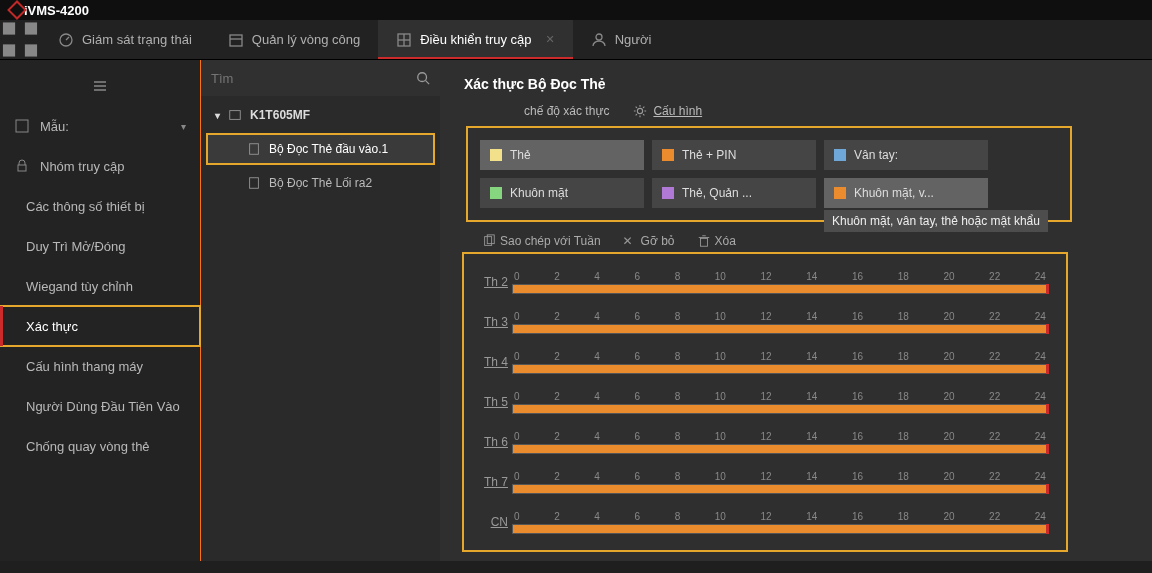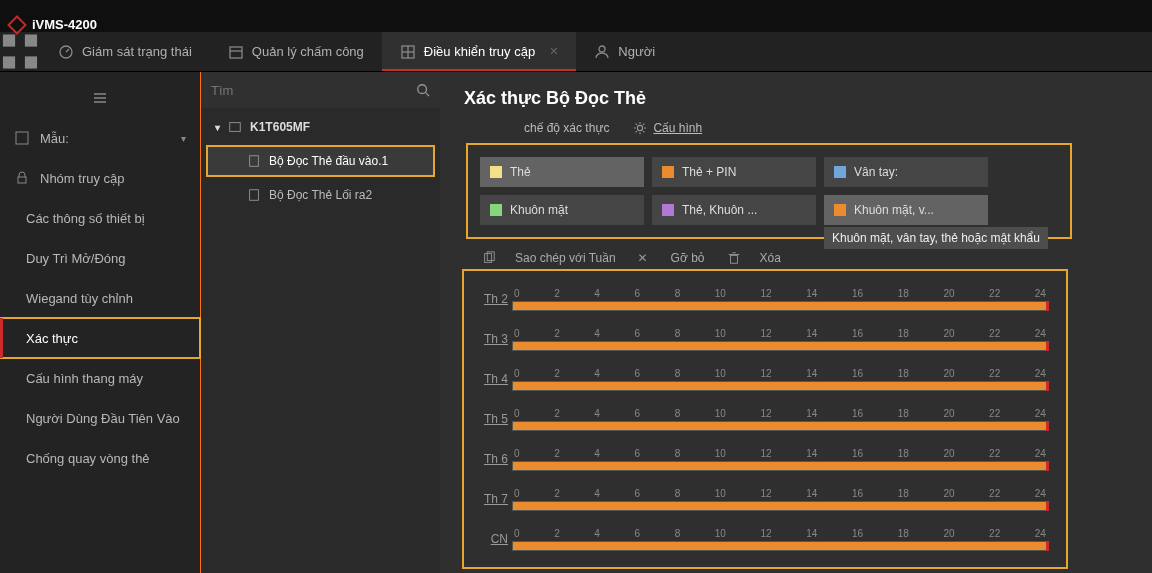--- a/index.html
+++ b/index.html
@@ -1,19 +1,19 @@
 <!DOCTYPE html>
 <html><head>
 <meta charset="utf-8">
 <style>
 * { margin:0; padding:0; box-sizing:border-box; font-family:"Segoe UI",Arial,sans-serif; }
 body { background:#1f1f1f; color:#c8c8c8; font-size:13px; width:1152px; height:573px; overflow:hidden; }
 
 
-.titlebar { height:32px; background:#0f0f0f; display:flex; align-items:flex-end; padding:0 10px; gap:8px; }
+.titlebar { height:20px; background:#0f0f0f; display:flex; align-items:center; padding:0 10px; }
 .logo-hex { width:14px; height:14px; border:2px solid #c12828; transform:rotate(45deg); }
 .app-title { color:#fff; font-weight:600; font-size:13px; }
 
 
 .tabbar { height:40px; background:#222; display:flex; align-items:stretch; border-bottom:1px solid #000; }
 .tool-icon { width:40px; display:flex; align-items:center; justify-content:center; color:#888; }
 .tab { display:flex; align-items:center; gap:8px; padding:0 18px; color:#b0b0b0; cursor:pointer; position:relative;}
 .tab.active { background:#303030; color:#fff; }
 .tab.active::after { content:""; position:absolute; left:0; right:0; bottom:0; height:2px; background:#cc2b2b; }
 .tab .ico { width:16px; height:16px; display:flex; align-items:center; justify-content:center; color:#888;}
@@ -35,34 +35,34 @@
 .search { height:36px; background:#303030; margin:0; display:flex; align-items:center; padding:0 10px; color:#888;}
 .search input { flex:1; background:transparent; border:none; outline:none; color:#ccc; font-size:13px;}
 .tree { padding:4px 0;}
 .tree-row { display:flex; align-items:center; gap:8px; height:30px; padding:0 10px 0 26px; color:#bbb; cursor:pointer; font-size:12px;}
 .tree-row.dev { padding-left:14px; font-weight:600; color:#dcdcdc;}
 .tree-row.sel { background:#3a3a3a; color:#fff;}
 .tree-hl { outline:2px solid #e5a72c; outline-offset:-1px; margin:4px 6px;}
 
 
 .content { flex:1; background:#2f2f2f; padding:16px 24px; overflow:hidden; position:relative;}
-.page-title { color:#fff; font-weight:600; font-size:18px; margin-bottom:12px;}
+.page-title { color:#fff; font-weight:600; font-size:14px; margin-bottom:12px;}
 .subhdr { display:flex; gap:24px; align-items:center; color:#bbb; font-size:12px; margin:6px 0 10px 60px;}
 
 .auth-box { outline:2px solid #e5a72c; padding:12px; margin-left:4px; width:602px;}
 .auth-grid { display:flex; flex-wrap:wrap; gap:8px;}
 .auth-btn { width:164px; height:30px; background:#454545; display:flex; align-items:center; gap:8px; padding:0 10px; font-size:12px; color:#ddd; cursor:pointer; position:relative;}
 .auth-btn.sel { background:#636363; }
 .sw { width:12px; height:12px; flex-shrink:0;}
 .sw.yellow{background:#f2e08a;} .sw.orange{background:#ea8b2e;} .sw.blue{background:#6fa8d8;}
 .sw.green{background:#86d67f;} .sw.purple{background:#b079d6;} .sw.or2{background:#ea8b2e;}
 .tooltip { position:absolute; top:32px; left:0; background:#4d4d4d; color:#eee; padding:4px 8px; font-size:12px; white-space:nowrap; z-index:5;}
 
 .sched-tools { display:flex; gap:22px; align-items:center; color:#aaa; font-size:12px; margin:14px 0 6px 18px;}
-.sched-tools span { display:flex; align-items:center; gap:19px; cursor:pointer;}
+.sched-tools span { display:flex; align-items:center; gap:4px; cursor:pointer;}
 
 .sched-box { outline:2px solid #e5a72c; padding:8px 18px 8px 8px; width:602px;}
 .day-row { display:flex; align-items:center; height:40px; gap:4px;}
 .day-lbl { width:36px; text-align:right; color:#999; font-size:12px; text-decoration:underline; cursor:pointer;}
 .track-wrap { flex:1; }
 .ticks { display:flex; justify-content:space-between; font-size:10px; color:#888; padding:0 2px;}
 .track { height:10px; background:#222; margin-top:2px; position:relative; border:1px solid #555;}
 .track .fill { position:absolute; left:0; right:0; top:0; bottom:0; background:#ea8b2e;}
 .track .cap { position:absolute; right:-2px; top:-1px; bottom:-1px; width:3px; background:#cc2b2b;}
 
@@ -96,21 +96,21 @@
         </span>
         <span>Giám sát trạng thái</span>
       </div>
       <div class="tab">
         <span class="ico">
           <svg viewBox="0 0 16 16" fill="none" stroke="currentColor" stroke-width="1.3">
             <rect x="2" y="3" width="12" height="11"></rect>
             <line x1="2" y1="7" x2="14" y2="7"></line>
           </svg>
         </span>
-        <span>Quản lý chấm công</span>
+        <span>Quản lý vòng công</span>
       </div>
       <div class="tab active">
         <span class="ico">
           <svg viewBox="0 0 16 16" fill="none" stroke="currentColor" stroke-width="1.3">
             <rect x="2" y="2" width="12" height="12"></rect>
             <line x1="8" y1="2" x2="8" y2="14"></line>
             <line x1="2" y1="8" x2="14" y2="8"></line>
           </svg>
         </span>
         <span>Điều khiển truy cập</span>
@@ -241,21 +241,21 @@
           <div class="auth-btn">
             <span class="sw blue"></span>
             <span>Vân tay:</span>
           </div>
           <div class="auth-btn">
             <span class="sw green"></span>
             <span>Khuôn mặt</span>
           </div>
           <div class="auth-btn">
             <span class="sw purple"></span>
-            <span>Thẻ, Khuôn ...</span>
+            <span>Thẻ, Quản ...</span>
           </div>
           <div class="auth-btn sel">
             <span class="sw or2"></span>
             <span>Khuôn mặt, v...</span>
             <div class="tooltip">Khuôn mặt, vân tay, thẻ hoặc mật khẩu</div>
           </div>
         </div>
     </div>
 
     <div class="sched-tools">

